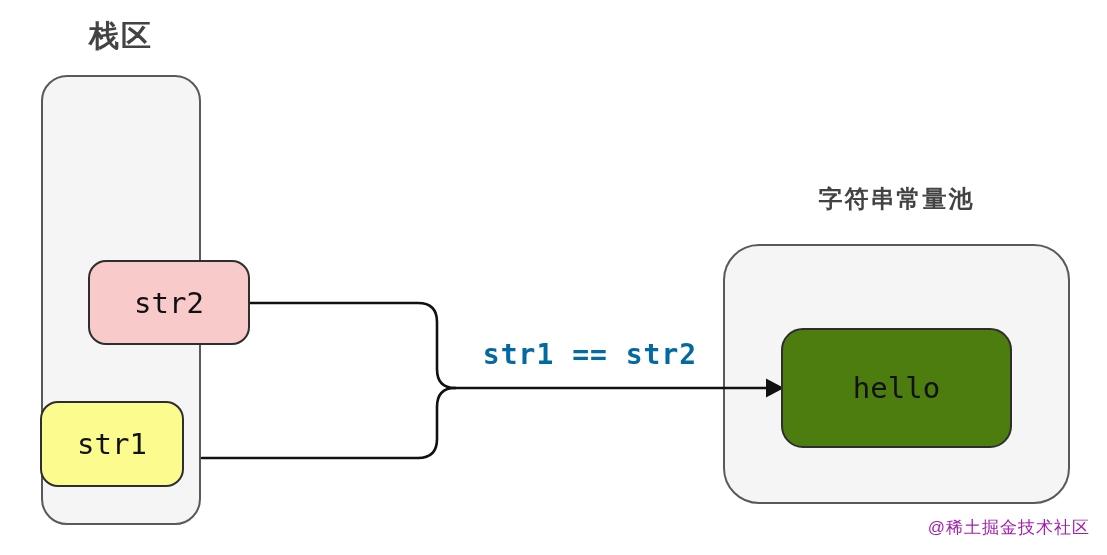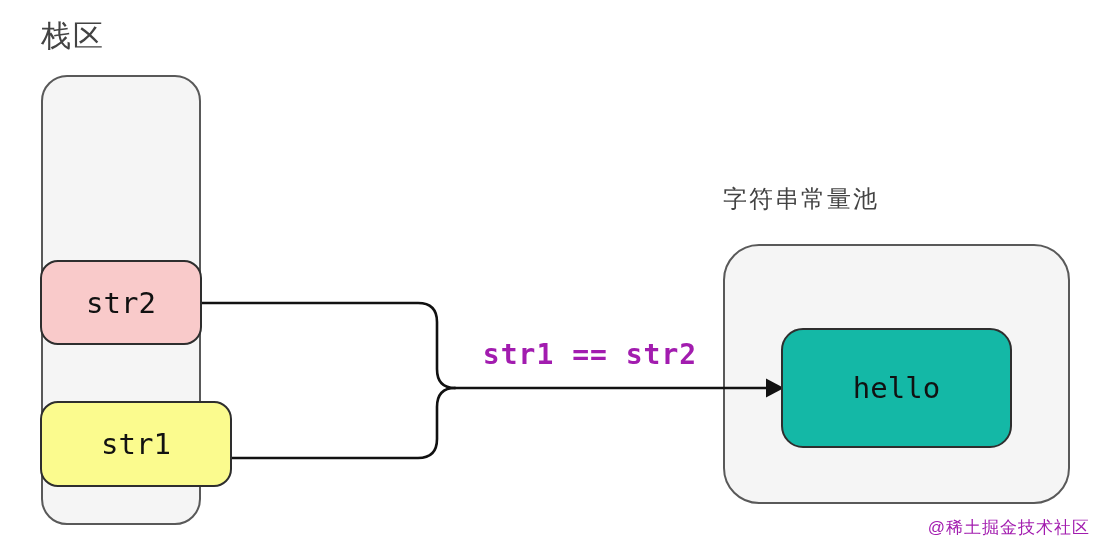--- a/index.html
+++ b/index.html
@@ -11,23 +11,23 @@
     position: relative;
     width: 1107px;
     height: 555px;
     background: #ffffff;
     overflow: hidden;
     font-family: "Liberation Sans", sans-serif;
   }
   .abs { position: absolute; box-sizing: border-box; }
 
   .zone-title {
-    font-weight: normal;
+    font-weight: bold;
     color: #434343;
-    text-align: left;
+    text-align: center;
     letter-spacing: 2px;
     font-family: "Liberation Sans", sans-serif;
   }
   #stack-title { left: 41px; top: 16px; width: 160px; font-size: 30px; }
   #pool-title  { left: 723px; top: 183px; width: 347px; font-size: 24px; }
 
   .container-box {
     border: 2px solid #595959;
     border-radius: 28px;
     background: #f5f5f5;
@@ -39,21 +39,21 @@
     border: 2px solid #2e2e2e;
     border-radius: 18px;
     display: flex;
     align-items: center;
     justify-content: center;
     font-family: "DejaVu Sans Mono", monospace;
     font-size: 29px;
     color: #111111;
   }
   #str2-box  { left: 40px;  top: 260px; width: 162px; height: 85px; }
-  #str1-box  { left: 40px;  top: 401px; width: 192px; height: 86px; }
+  #str1-box  { left: 40px;  top: 401px; width: 144px; height: 86px; }
   #hello-box { left: 781px; top: 328px; width: 231px; height: 120px; border-radius: 22px; }
 
   #connector-svg {
     position: absolute;
     left: 0; top: 0;
     width: 1107px; height: 555px;
     pointer-events: none;
   }
   .connector {
     fill: none;
@@ -62,21 +62,21 @@
     stroke-linecap: round;
   }
   .arrowhead { fill: #111111; stroke: none; }
 
   #arrow-label {
     left: 450px; top: 338px; width: 280px;
     text-align: center;
     font-family: "DejaVu Sans Mono", monospace;
     font-weight: bold;
     font-size: 28px;
-    color: #a21caf;
+    color: #0369a1;
     letter-spacing: 1px;
   }
 
   #watermark {
     left: 875px; top: 516px; width: 215px;
     text-align: right;
     font-size: 17px;
     color: #a21caf;
     letter-spacing: 1px;
   }
@@ -94,29 +94,29 @@
 
   <div id="pool-container" class="abs container-box"></div>
 
   <svg id="connector-svg" viewBox="0 0 1107 555" xmlns="http://www.w3.org/2000/svg">
     <path class="connector" d="M 202 303 L 418 303 Q 437 303 437 322 L 437 369 Q 437 388 455 388"></path>
     <path class="connector" d="M 202 458 L 418 458 Q 437 458 437 439 L 437 407 Q 437 388 455 388"></path>
     <path class="connector" d="M 455 388 L 767 388"></path>
     <path class="arrowhead" d="M 766 378.5 L 784 388 L 766 397.5 Z"></path>
   </svg>
 
-  <div id="str2-box" class="abs var-box" style="background-color: rgb(249, 202, 202);">
+  <div id="str2-box" class="abs var-box" style="background-color: rgb(249, 202, 202); margin-left: 48px;">
     <span>str2</span>
   </div>
 
   <div id="str1-box" class="abs var-box" style="background-color: rgb(251, 251, 142);">
     <span>str1</span>
   </div>
 
-  <div id="hello-box" class="abs var-box" style="background-color: #14b8a6;">
+  <div id="hello-box" class="abs var-box" style="background-color: #4d7c0f;">
     <span>hello</span>
   </div>
 
   <div id="arrow-label" class="abs">str1 == str2</div>
 
   <div id="watermark" class="abs">@稀土掘金技术社区</div>
 
 </div>
 
 </body></html>

